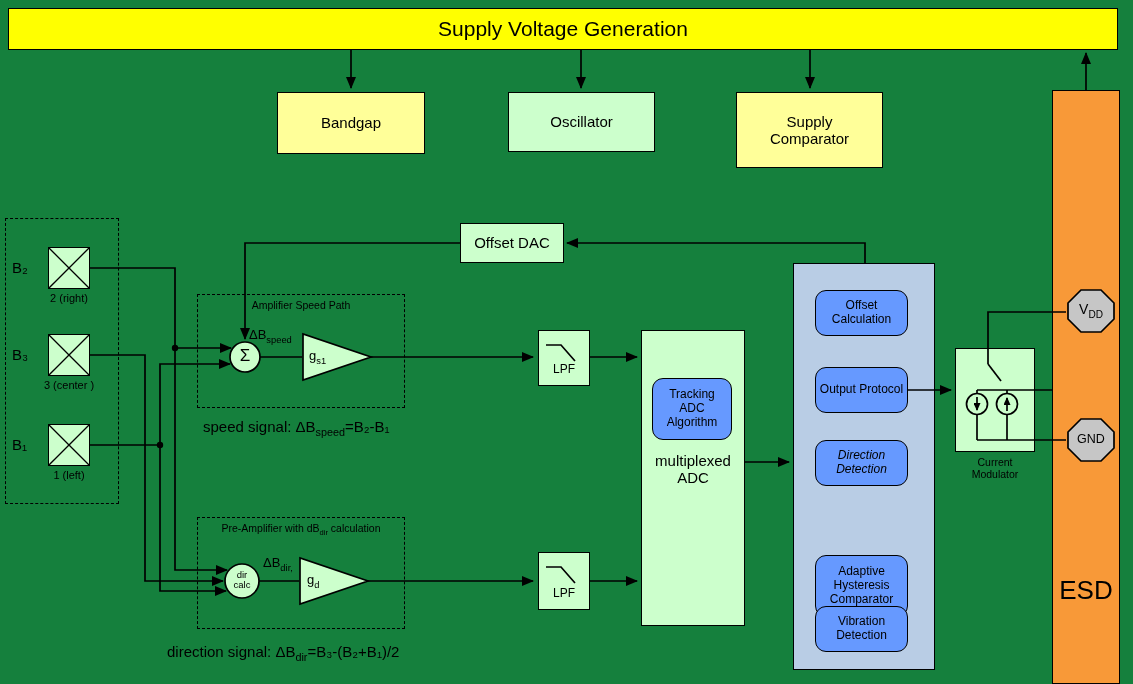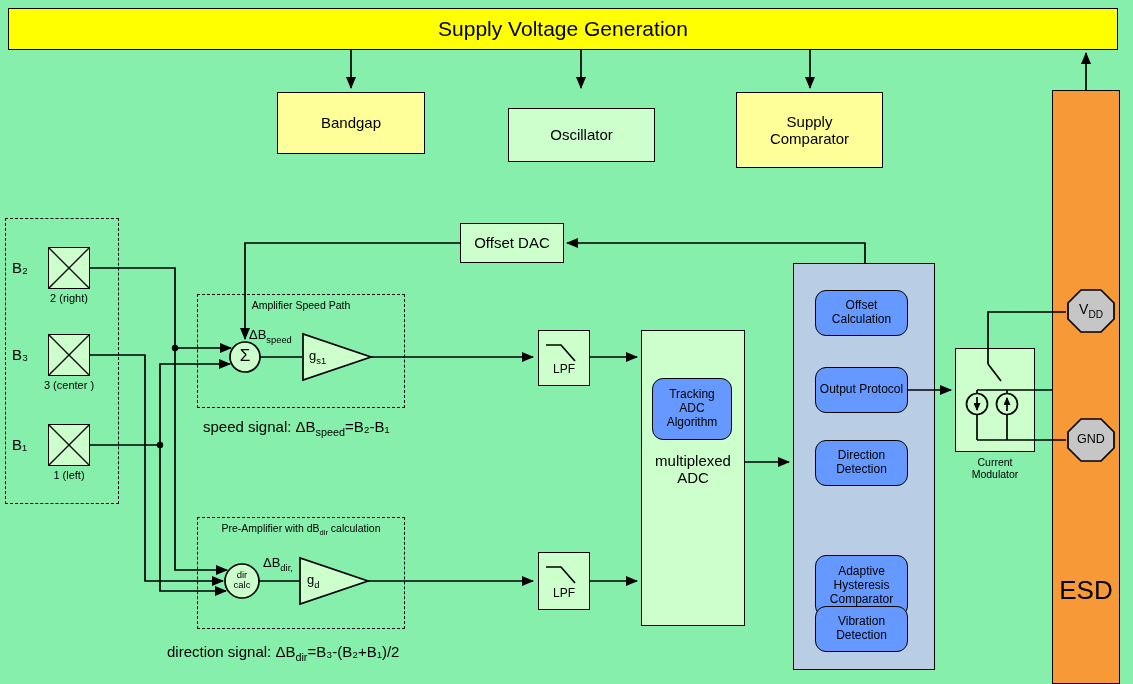--- a/index.html
+++ b/index.html
@@ -1,16 +1,16 @@
 <!DOCTYPE html>
 <html><head>
 <meta charset="utf-8">
 <style>
   html,body { margin:0; padding:0; background:#fff; }
-  .stage { position:relative; width:1133px; height:684px; background:#86efac;
+  .stage { position:relative; width:1133px; height:684px; background:#15803d;
            font-family:"Liberation Sans", sans-serif; color:#000; overflow:hidden; }
   .box { position:absolute; box-sizing:border-box; border:1.6px solid #000;
          display:flex; align-items:center; justify-content:center;
          text-align:center; line-height:1.15; background:#fff; }
   .yellow  { background:#FFFF00; }
   .lyellow { background:#FFFF99; }
   .green   { background:#CCFFCC; }
   .bluebox { background:#6699FF;border-radius:11px; }
   .panel   { background:#B9CDE5; border-width:1.2px; }
   .orange  { background:#F89938; }
@@ -29,21 +29,21 @@
 </style>
 </head>
 <body>
 
 <div class="stage">
 
   <div class="box yellow f21" style="left:8px;top:8px;width:1110px;height:42px;">Supply Voltage Generation</div>
 
   <div class="box lyellow f15" style="left:277px;top:92px;width:148px;height:62px;">Bandgap</div>
 
-  <div class="box green f15" style="left:508px;top:108px;width:147px;height:54px;">Oscillator</div>
+  <div class="box green f15" style="left:508px;top:92px;width:147px;height:60px;">Oscillator</div>
 
   <div class="box lyellow f15" style="left:736px;top:92px;width:147px;height:76px;">
     <span class="wrap" style="width:92px;">Supply Comparator</span>
   </div>
 
   <div class="box orange" style="left:1052px;top:90px;width:68px;height:594px;"></div>
 
   <div class="box dashed" style="left:5px;top:218px;width:114px;height:286px;"></div>
 
   <div class="hall" style="left:48px;top:247px;">
@@ -69,21 +69,21 @@
 
   <div class="box green" style="left:538px;top:330px;width:52px;height:56px;"></div>
   <div class="box green" style="left:538px;top:552px;width:52px;height:58px;"></div>
 
   <div class="box green" style="left:641px;top:330px;width:104px;height:296px;"></div>
   <div class="box bluebox f12" style="left:652px;top:378px;width:80px;height:62px;padding:0 8px;">Tracking ADC Algorithm</div>
 
   <div class="box panel" style="left:793px;top:263px;width:142px;height:407px;"></div>
   <div class="box bluebox f12" style="left:815px;top:290px;width:93px;height:46px;padding:0 2px;">Offset Calculation</div>
   <div class="box bluebox f12" style="left:815px;top:367px;width:93px;height:46px;padding:0 2px;">Output Protocol</div>
-  <div class="box bluebox f12" style="left:815px;top:440px;width:93px;height:46px;padding:0 2px;">Direction Detection</div>
+  <div class="box bluebox f12" style="left:815px;top:440px;width:93px;height:46px;padding:0 2px;font-style:italic;">Direction Detection</div>
   <div class="box bluebox f12" style="left:815px;top:514px;width:93px;height:62px;padding:0 2px;margin-top:41px;">Adaptive Hysteresis Comparator</div>
   <div class="box bluebox f12" style="left:815px;top:606px;width:93px;height:46px;padding:0 2px;">Vibration Detection</div>
 
   <div class="box green" style="left:955px;top:348px;width:80px;height:104px;"></div>
 
   <svg class="wires" width="1133" height="684" viewBox="0 0 1133 684">
     <defs>
       <marker id="ah" markerUnits="userSpaceOnUse" markerWidth="12" markerHeight="10" refX="11" refY="5" orient="auto">
           <path d="M0,0 L12,5 L0,10 Z" fill="#000"></path>
         </marker>

